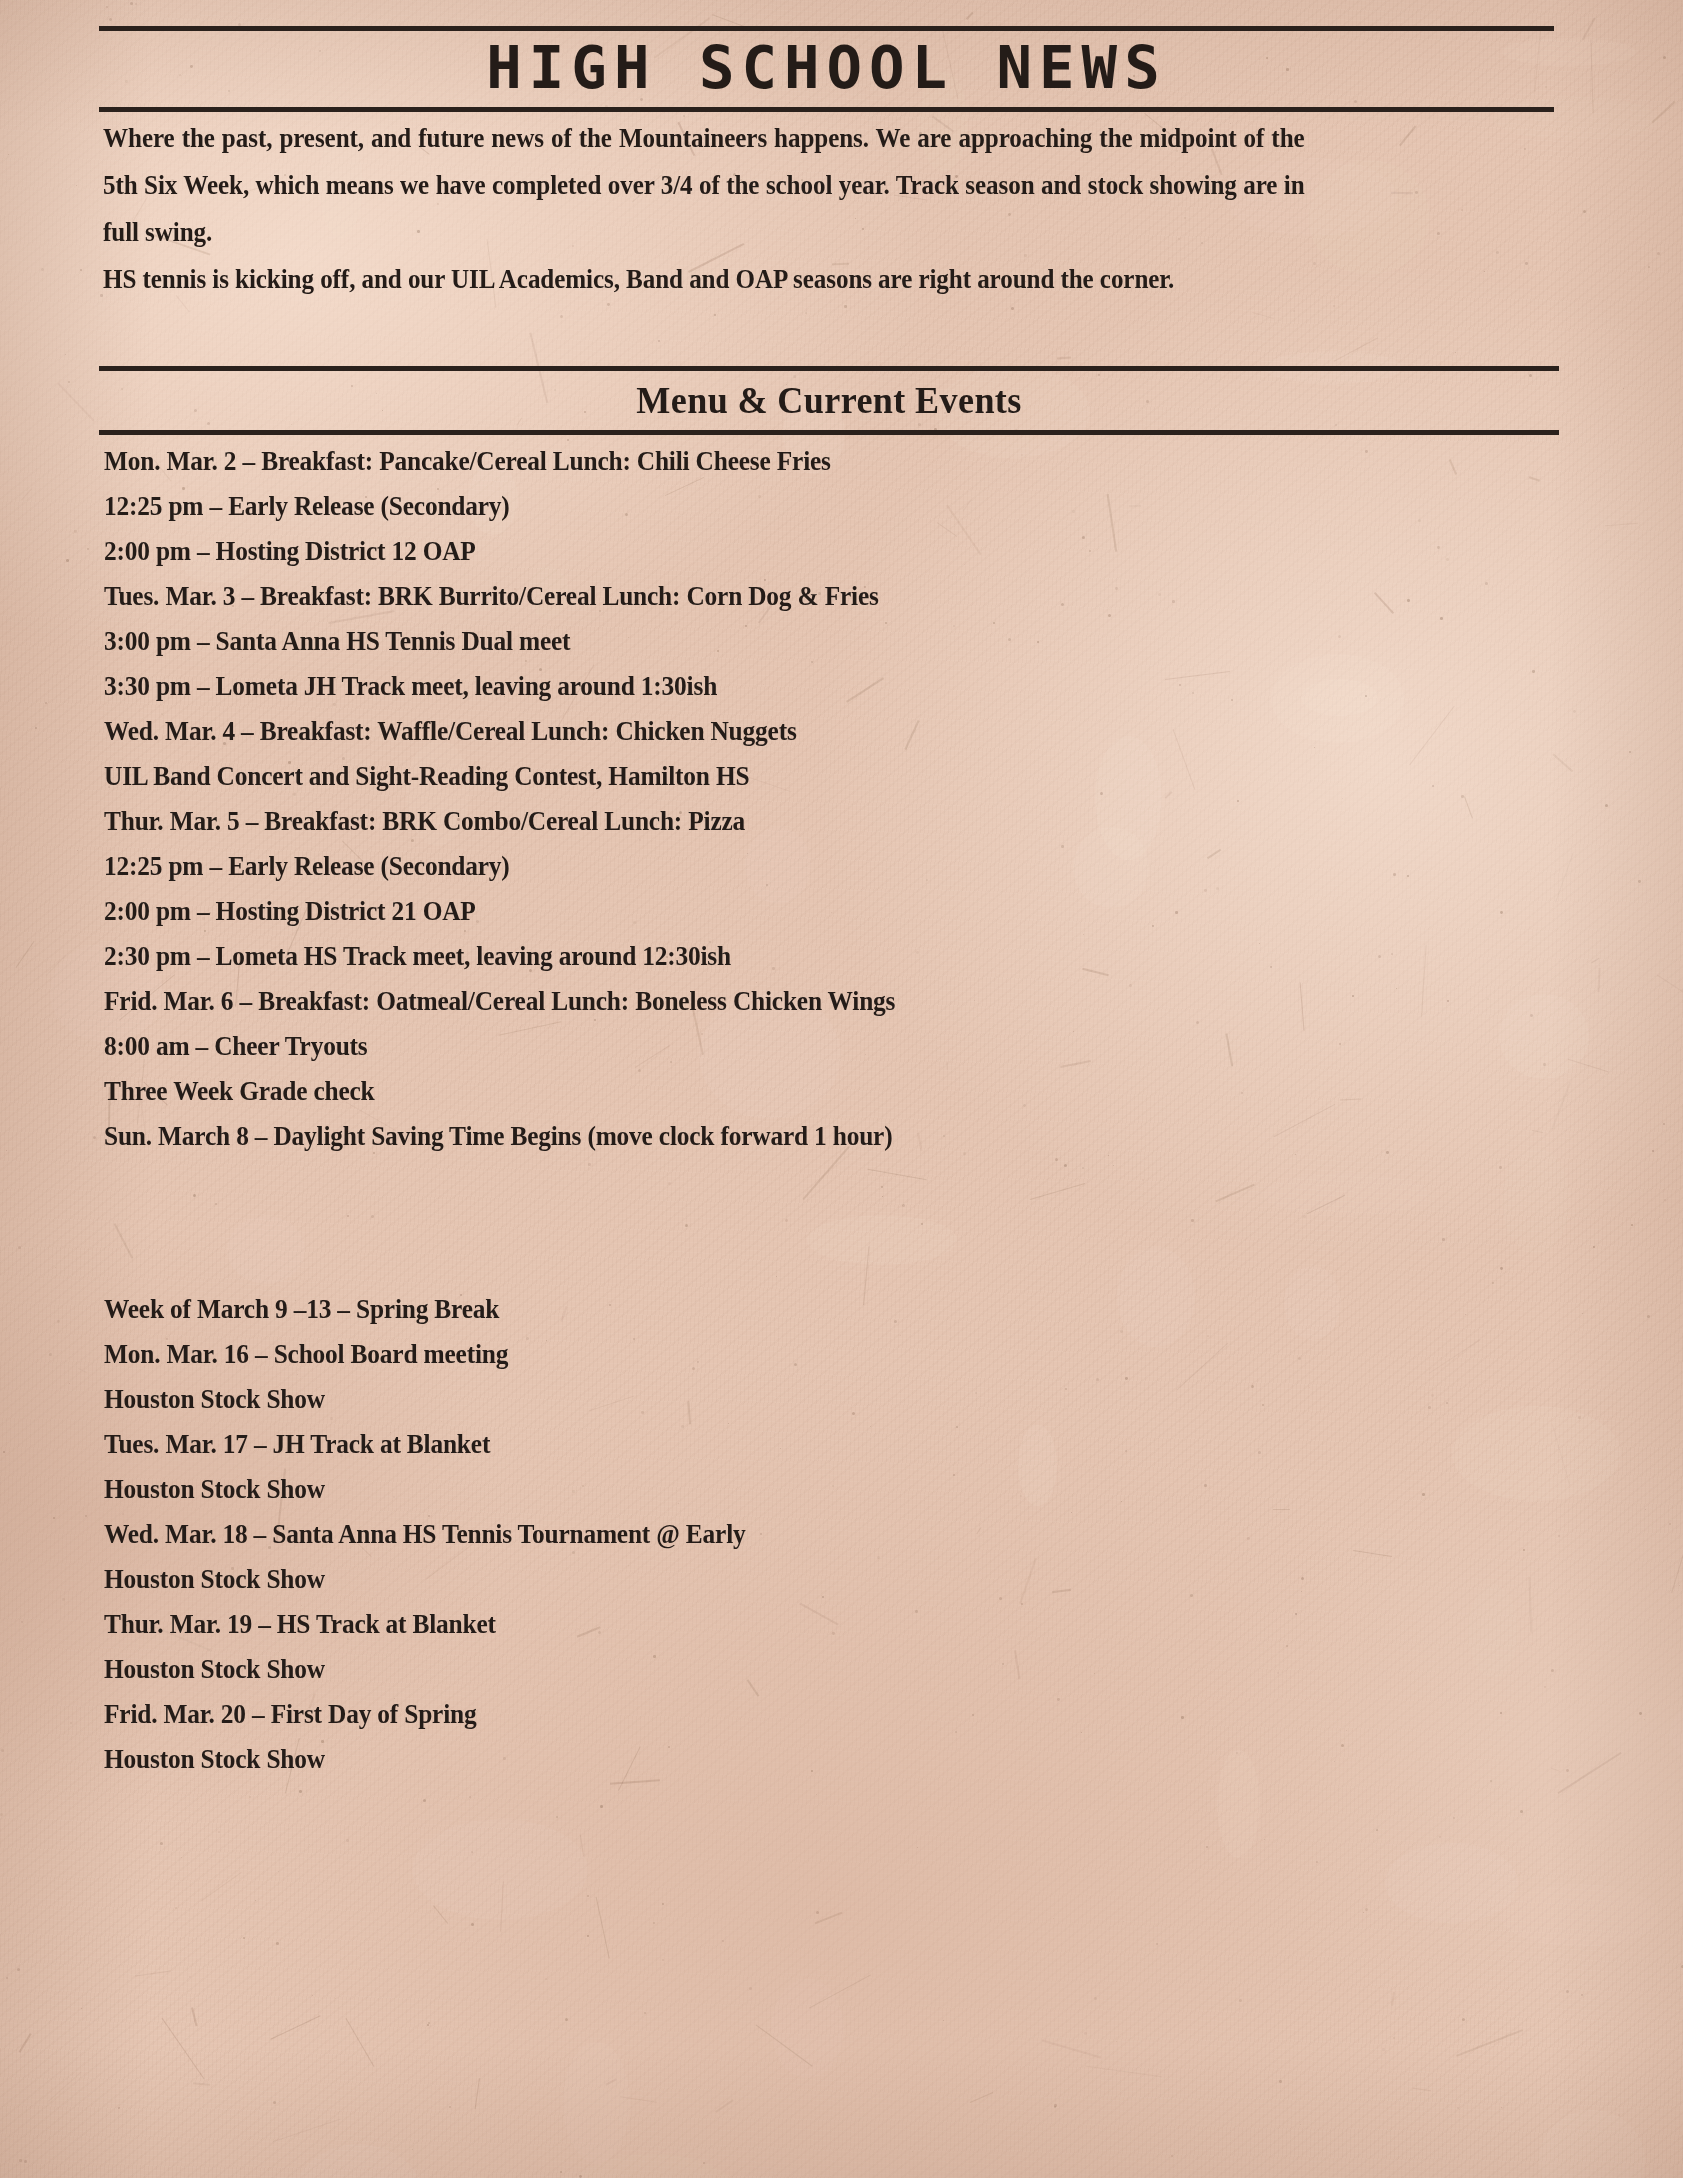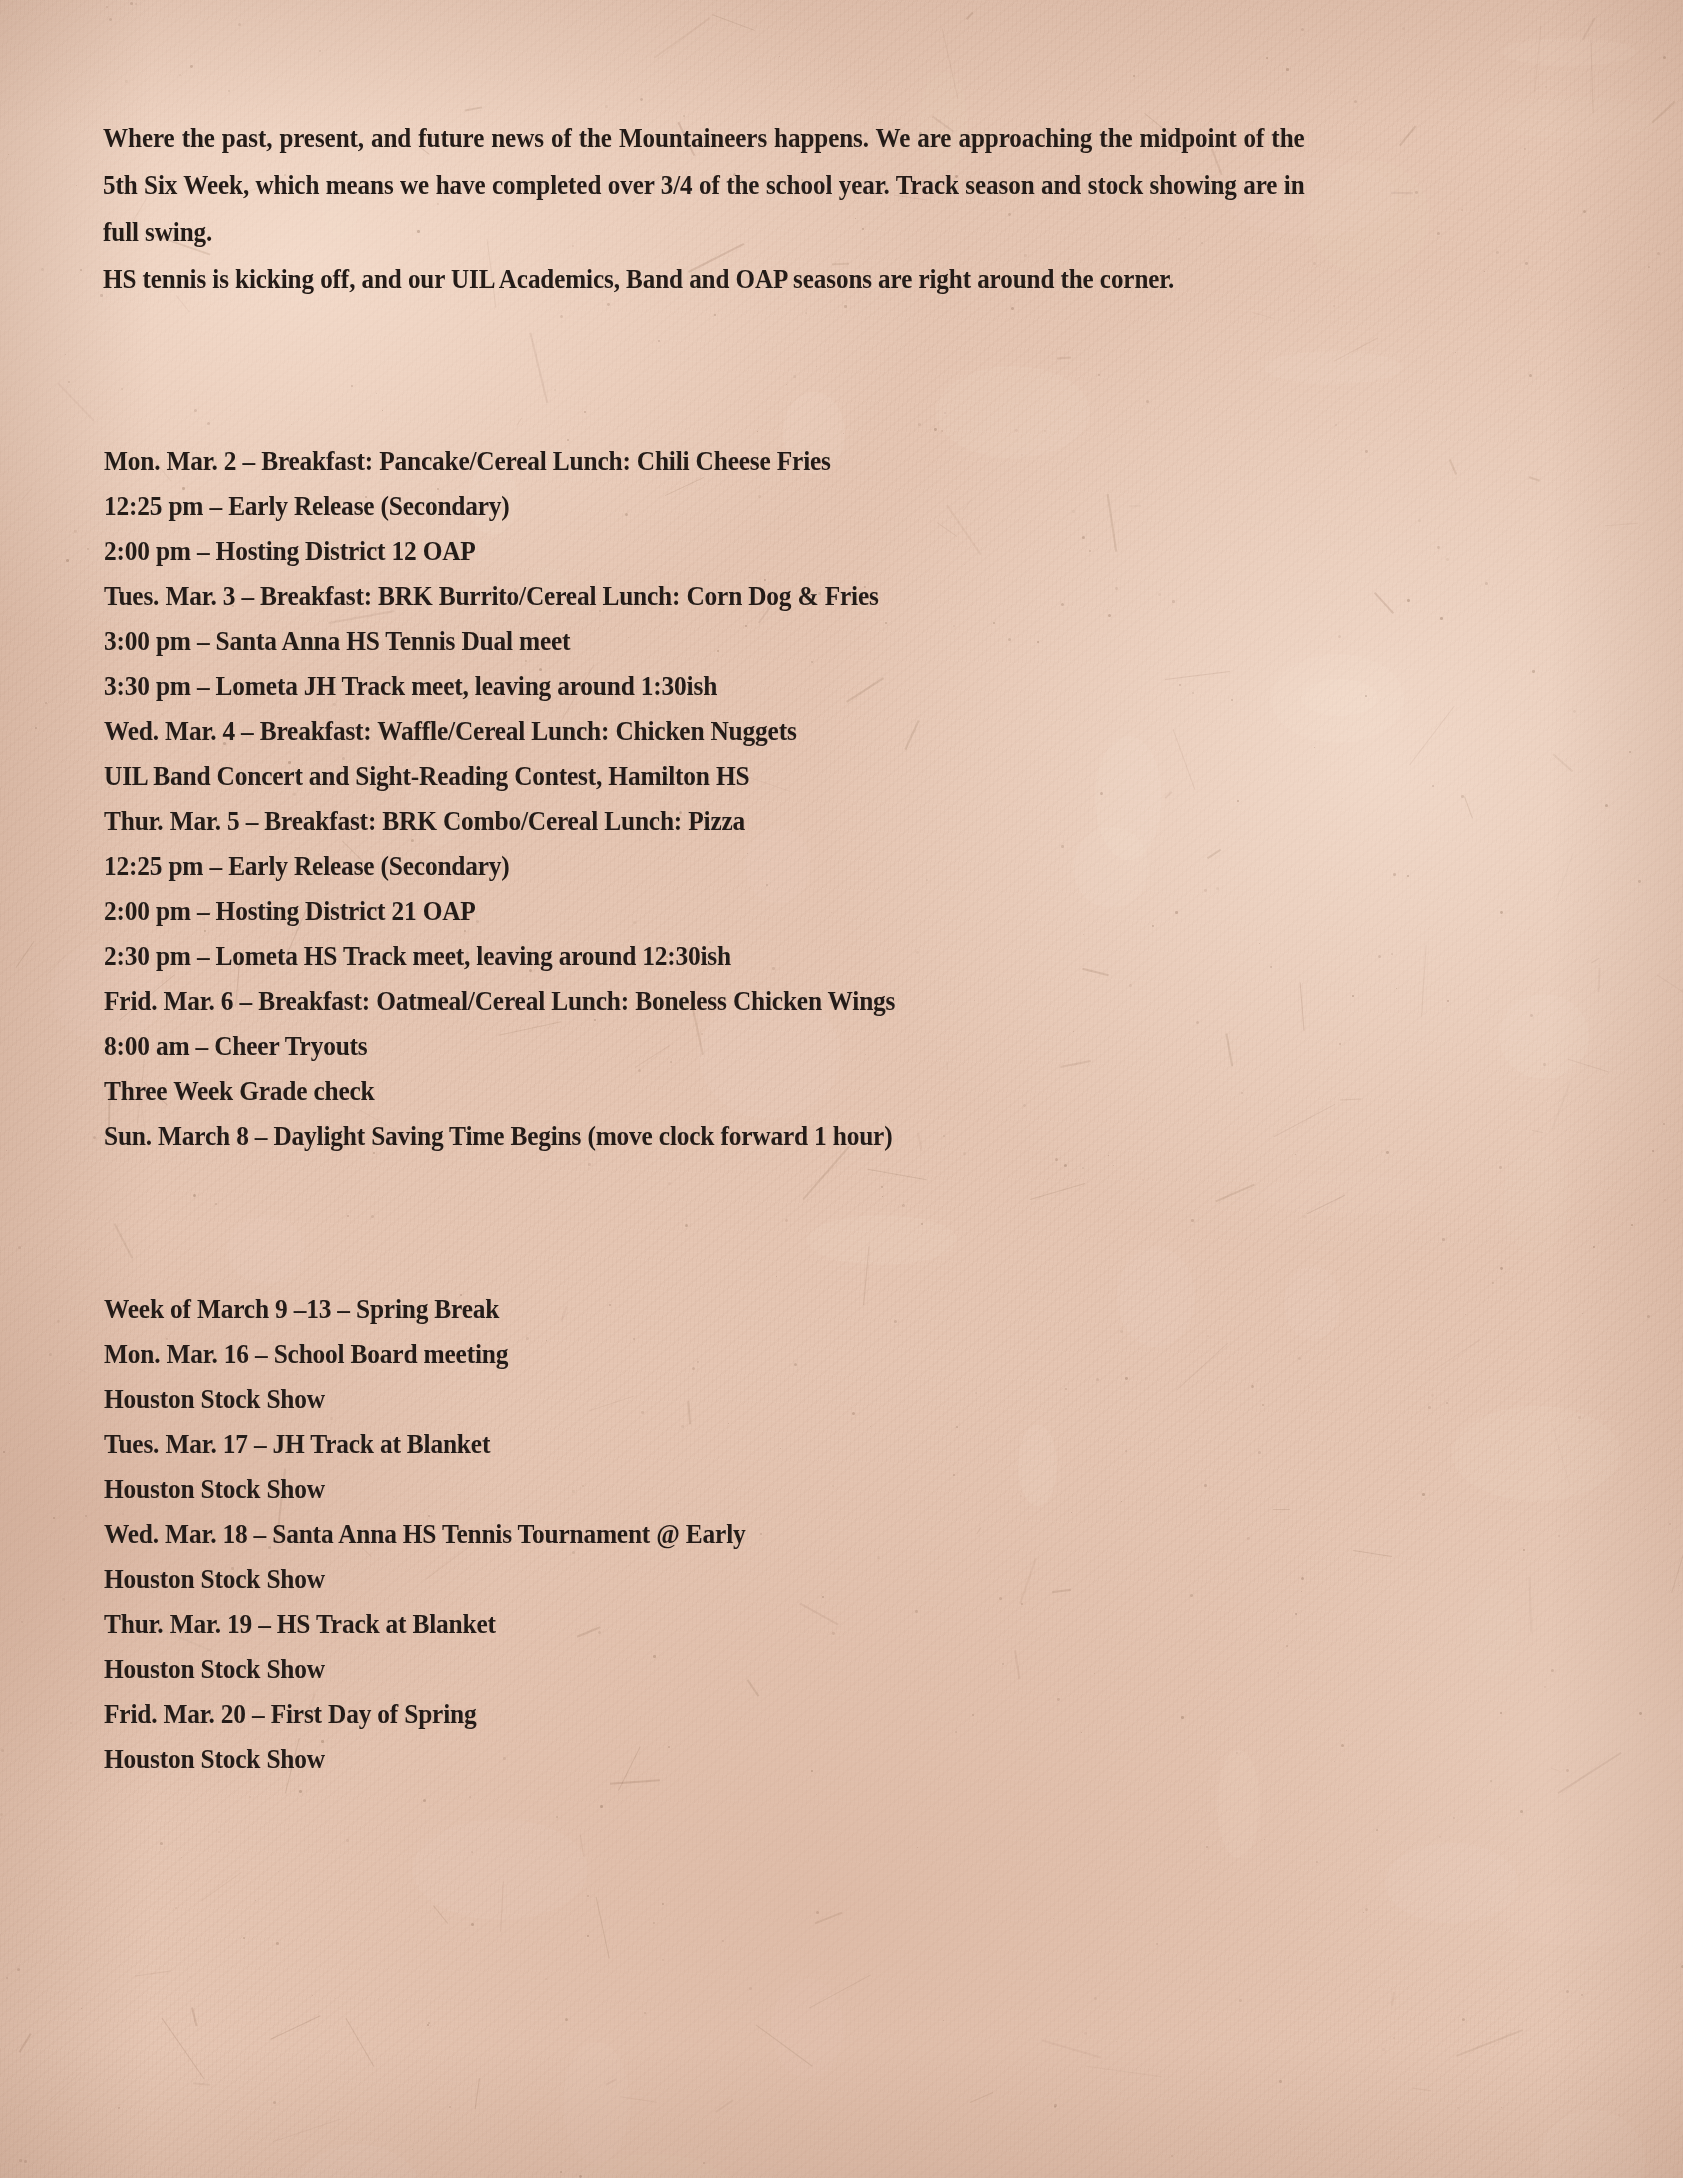--- a/index.html
+++ b/index.html
@@ -856,26 +856,36 @@
     <span class="speck" style="left:1224px;top:158px;width:173px;height:78px;background:rgba(255,242,230,0.049);border-radius:50%"></span>
     <span class="speck" style="left:1263px;top:1173px;width:166px;height:43px;background:rgba(255,242,230,0.040);border-radius:50%"></span>
     <span class="speck" style="left:528px;top:566px;width:41px;height:53px;background:rgba(255,242,230,0.035);border-radius:50%"></span>
     <span class="speck" style="left:227px;top:1216px;width:78px;height:68px;background:rgba(255,242,230,0.051);border-radius:50%"></span>
     <span class="speck" style="left:936px;top:366px;width:154px;height:92px;background:rgba(255,242,230,0.071);border-radius:50%"></span>
   </div>
 <div class="vignette"></div>
 
 <div class="sheet">
 
+  <div class="masthead">
+    <div class="rule"></div>
+    <div class="masthead-title">HIGH SCHOOL NEWS</div>
+    <div class="rule"></div>
+  </div>
 
   <div class="intro">
     <p>Where the past, present, and future news of the Mountaineers happens. We are approaching the midpoint of the 5th Six Week, which means we have completed over 3/4 of the school year. Track season and stock showing are in full swing.</p>
     <p class="last">HS tennis is kicking off, and our UIL Academics, Band and OAP seasons are right around the corner.</p>
   </div>
 
+  <div class="section-head" id="menu-section">
+    <div class="rule"></div>
+    <div class="section-title">Menu &amp; Current Events</div>
+    <div class="rule"></div>
+  </div>
 
   <div class="list" id="menu-list">
       <div class="row">Mon. Mar. 2 – Breakfast: Pancake/Cereal  Lunch: Chili Cheese Fries</div>
       <div class="row">12:25 pm – Early Release (Secondary)</div>
       <div class="row">2:00 pm – Hosting District 12 OAP</div>
       <div class="row">Tues. Mar. 3 – Breakfast: BRK Burrito/Cereal  Lunch: Corn Dog &amp; Fries</div>
       <div class="row">3:00 pm – Santa Anna HS Tennis Dual meet</div>
       <div class="row">3:30 pm – Lometa JH Track meet, leaving around 1:30ish</div>
       <div class="row">Wed. Mar. 4 – Breakfast: Waffle/Cereal  Lunch: Chicken Nuggets</div>
       <div class="row">UIL Band Concert and Sight-Reading Contest, Hamilton HS</div>

